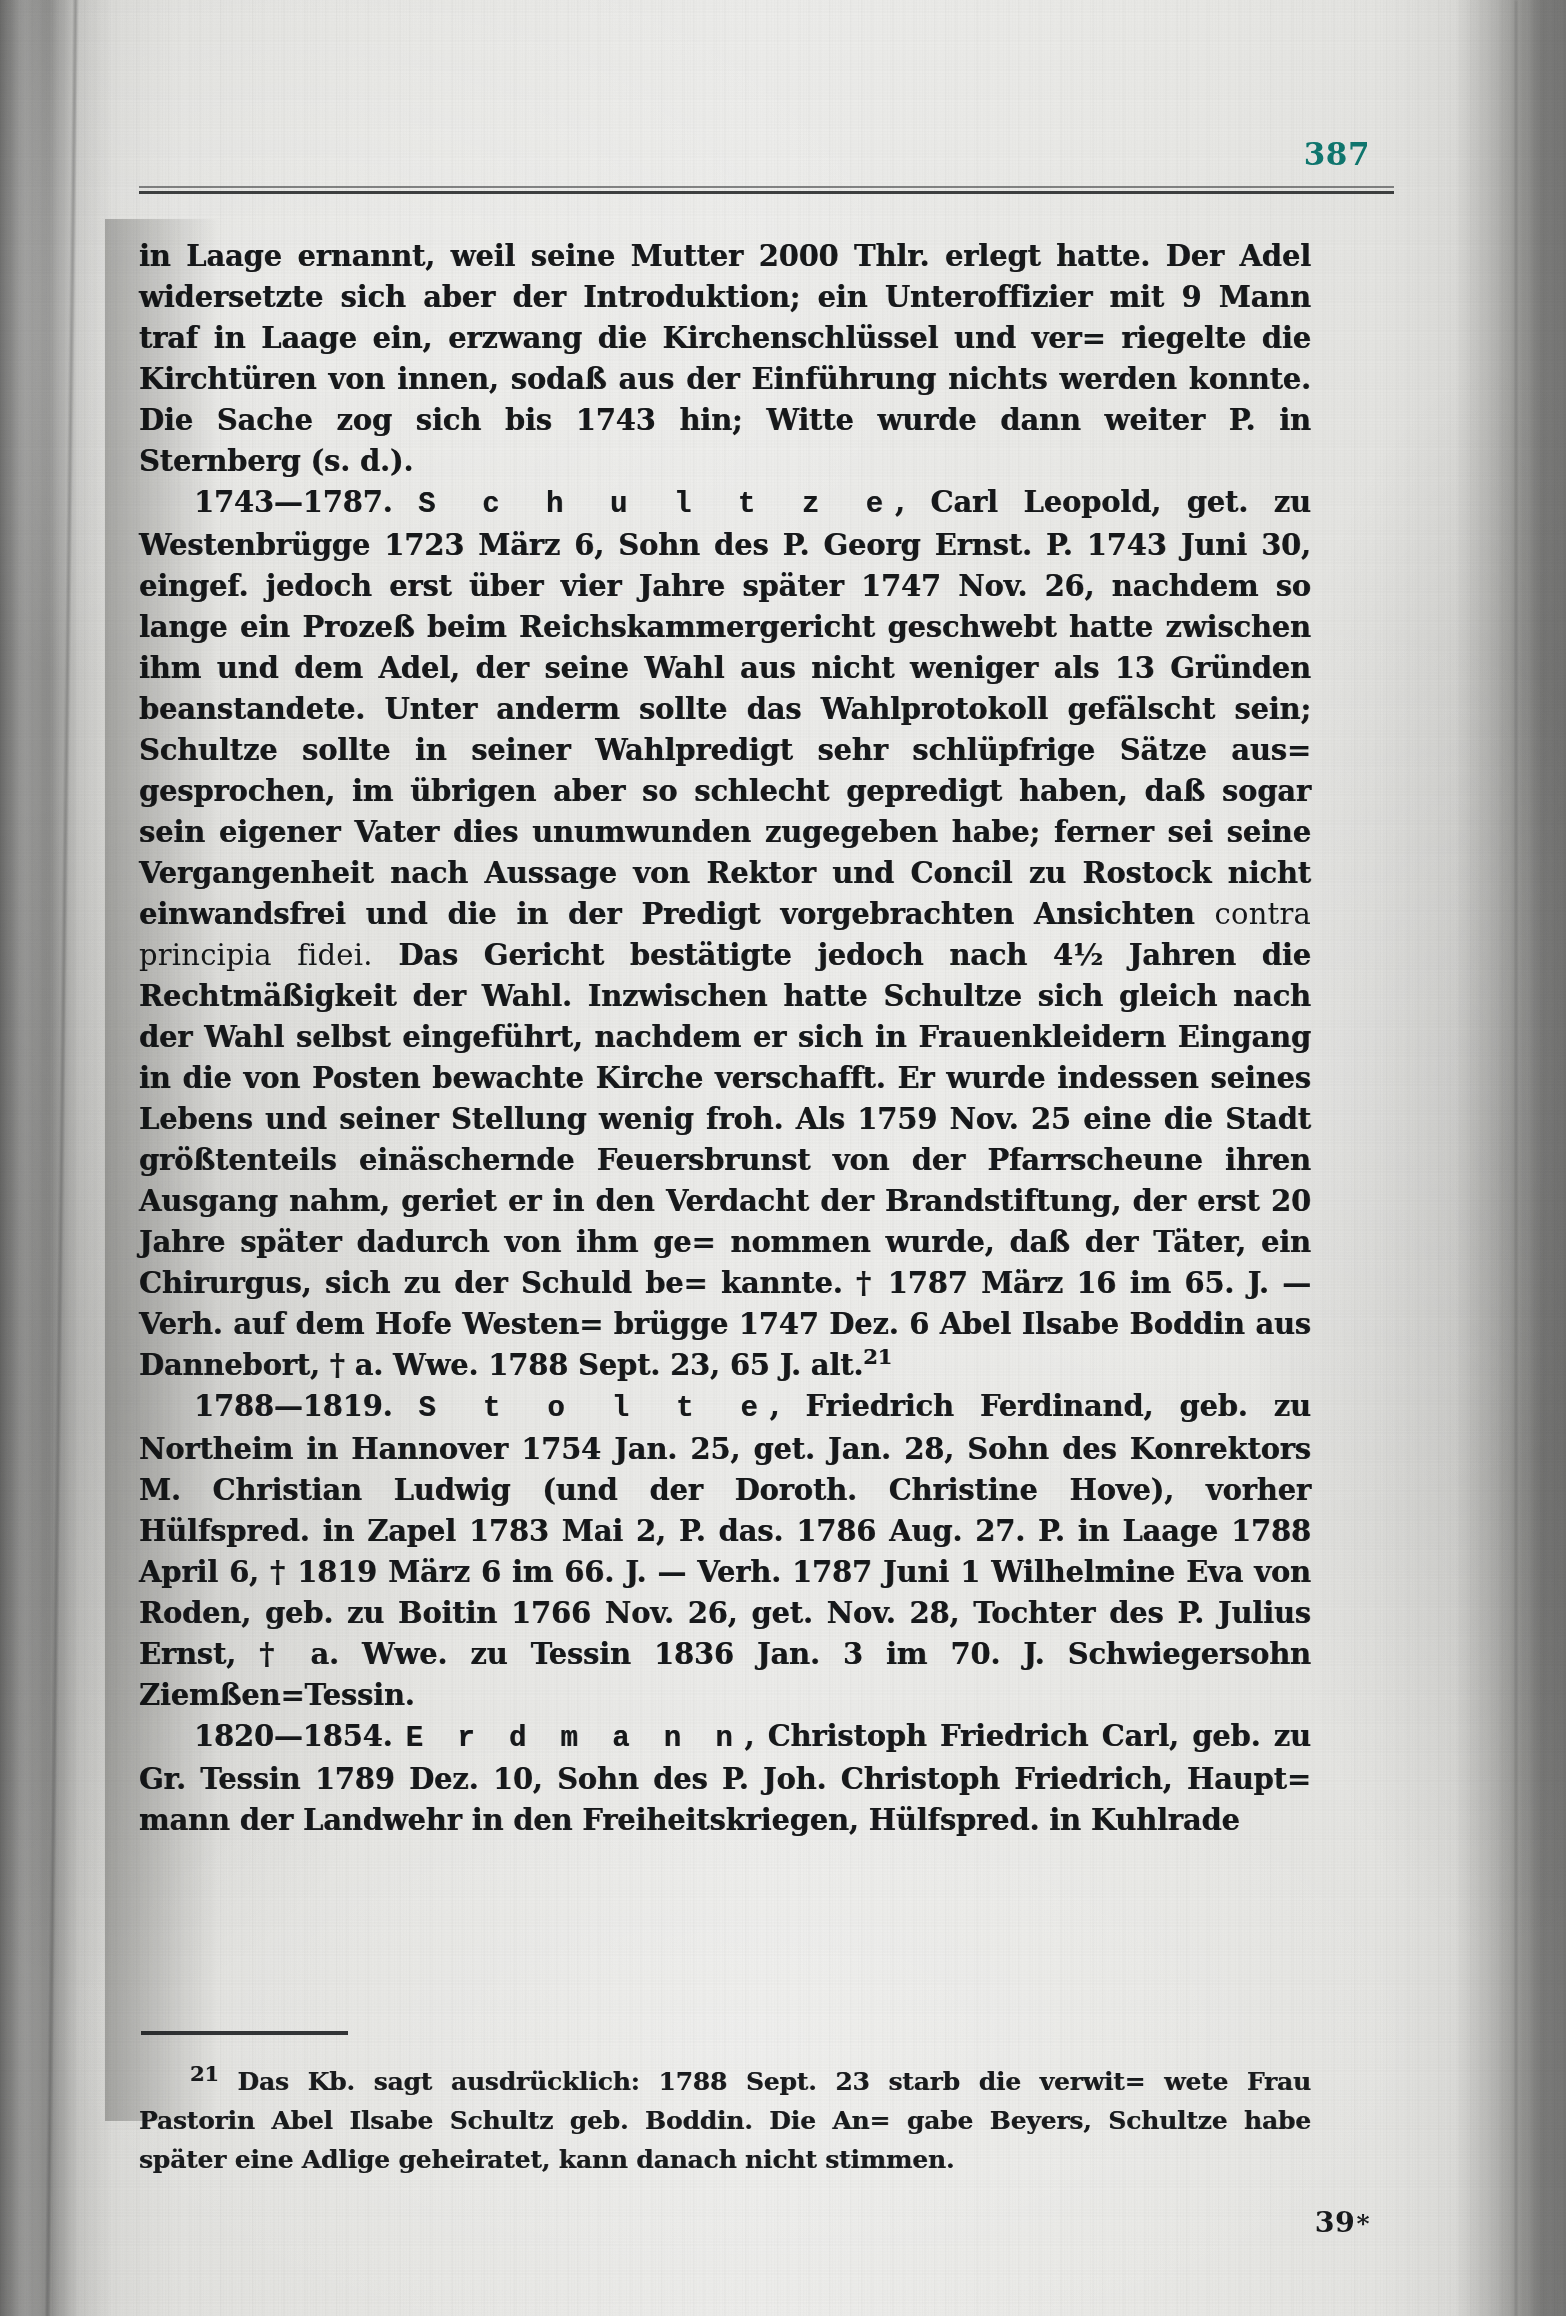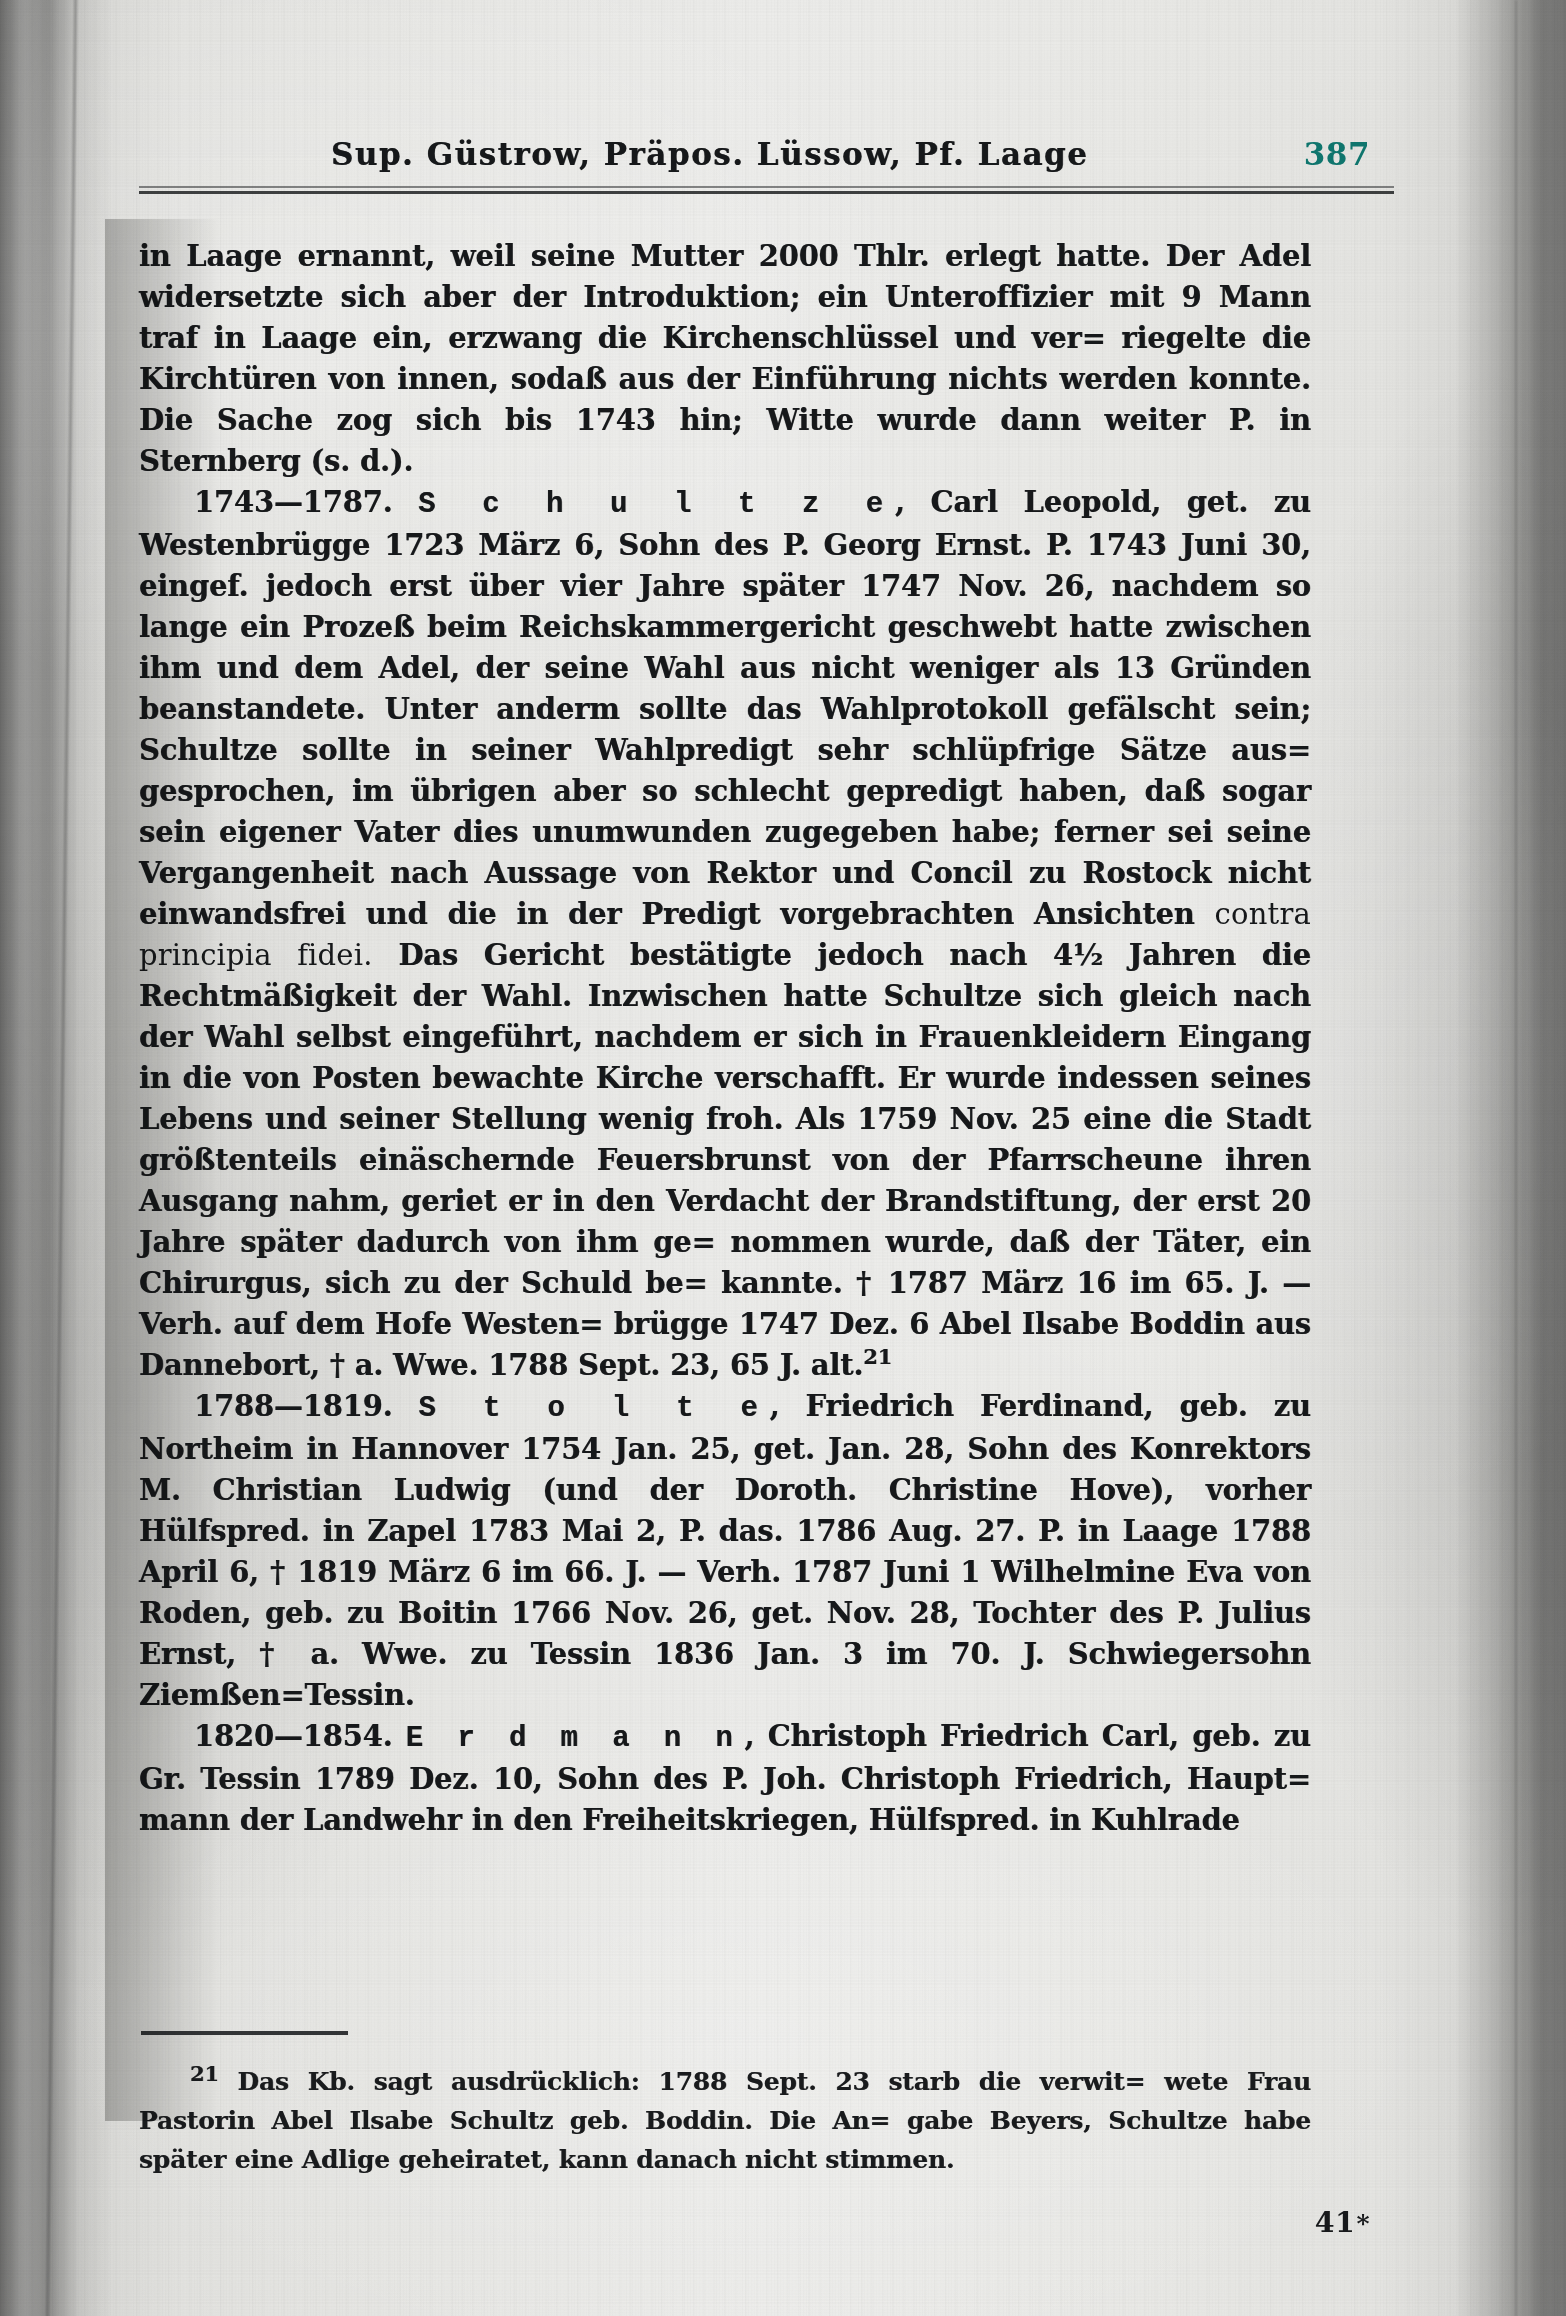--- a/index.html
+++ b/index.html
@@ -261,21 +261,20 @@
 <body>
 
 <div class="page">
 
   <div class="scan-backdrop"></div>
   <div class="paper-mottle"></div>
   <div class="scan-bands"></div>
 
   <div class="content">
 
-    <div class="running-head fraktur">Sup. Güstrow, Präpos. Lüssow, Pf. Laage</div>
 
     <div class="folio">387</div>
 
     <div class="rule-double"></div>
 
     <div class="body-block">
 
       <p class="para fraktur">in Laage ernannt, weil seine Mutter 2000 Thlr. erlegt hatte. Der Adel widersetzte sich aber der Introduktion; ein Unteroffizier mit 9 Mann traf in Laage ein, erzwang die Kirchenschlüssel und ver= riegelte die Kirchtüren von innen, sodaß aus der Einführung nichts werden konnte. Die Sache zog sich bis 1743 hin; Witte wurde dann weiter P. in Sternberg (s. d.).</p>
 
       <p class="para fraktur indent">
@@ -294,21 +293,21 @@
 
     <div class="footnote-rule"></div>
 
     <div class="footnote-block">
       <p class="footnote fraktur">
         <sup class="fn">21</sup><span> Das Kb. sagt ausdrücklich: 1788 Sept. 23 starb die verwit= wete Frau Pastorin Abel Ilsabe Schultz geb. Boddin. Die An= gabe Beyers, Schultze habe später eine Adlige geheiratet, kann danach nicht stimmen.</span>
       </p>
     </div>
 
     <div class="signature">
-      <span>41</span><span class="asterisk">*</span>
+      <span>39</span><span class="asterisk">*</span>
     </div>
 
   </div>
 
   <div class="gutter-fade"></div>
   <div class="binding-curve"></div>
   <div class="binding-line"></div>
   <div class="right-edge-shadow"></div>
   <div class="right-edge-line"></div>
   <div class="grain"></div>

